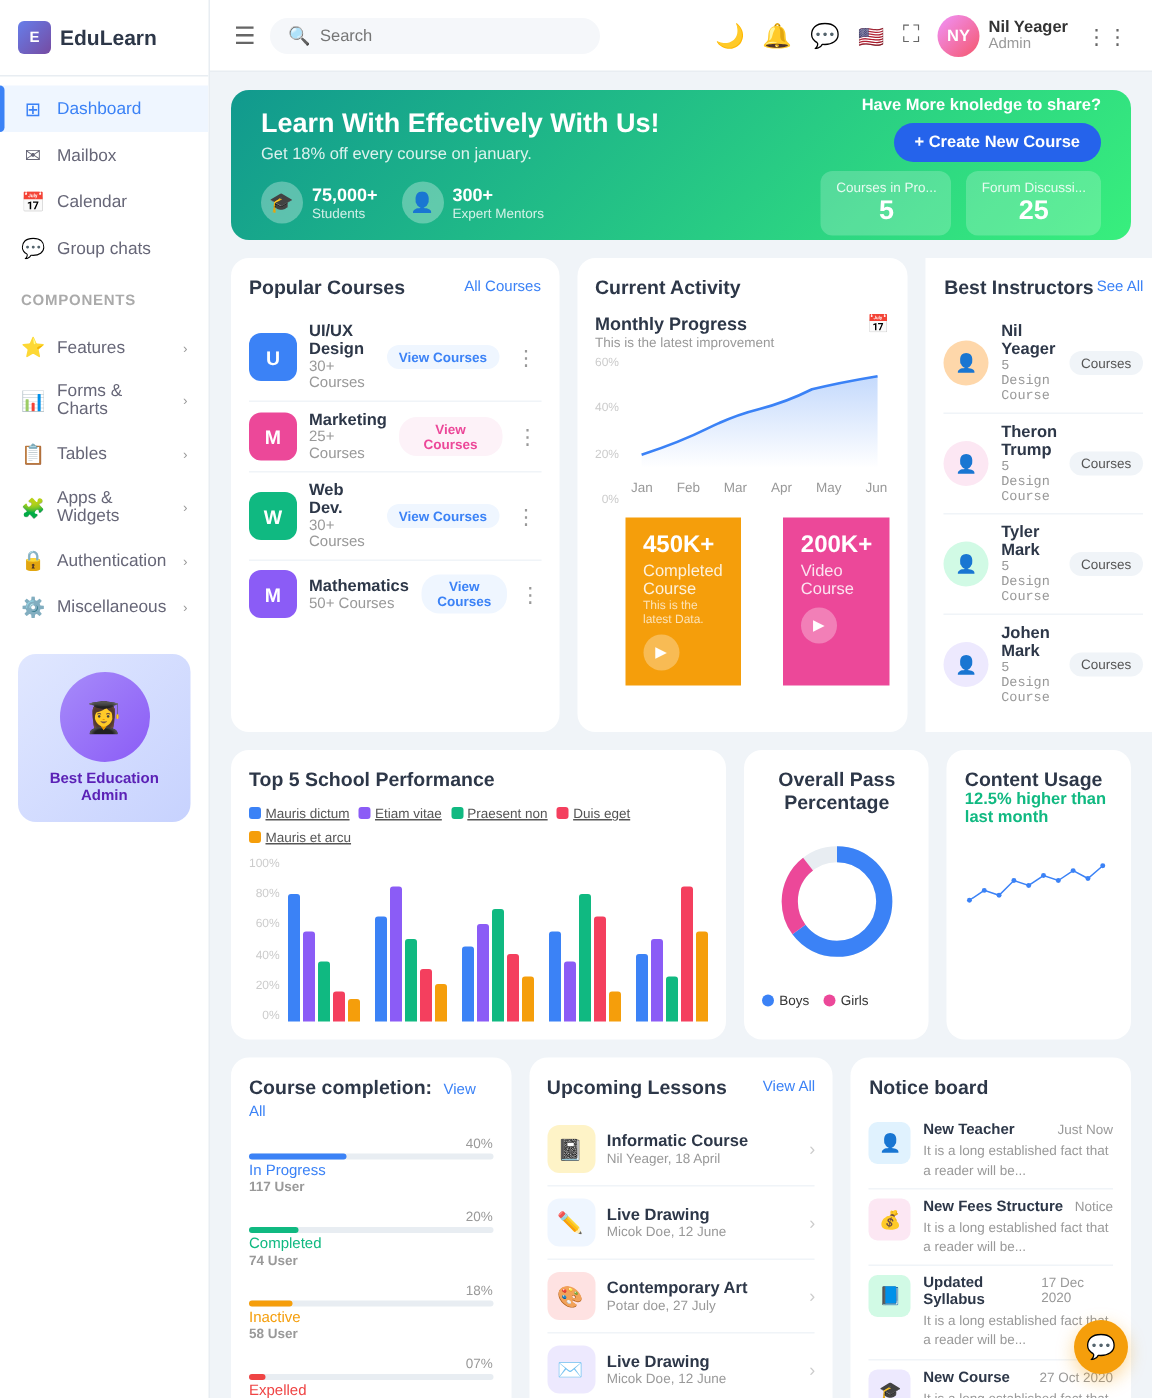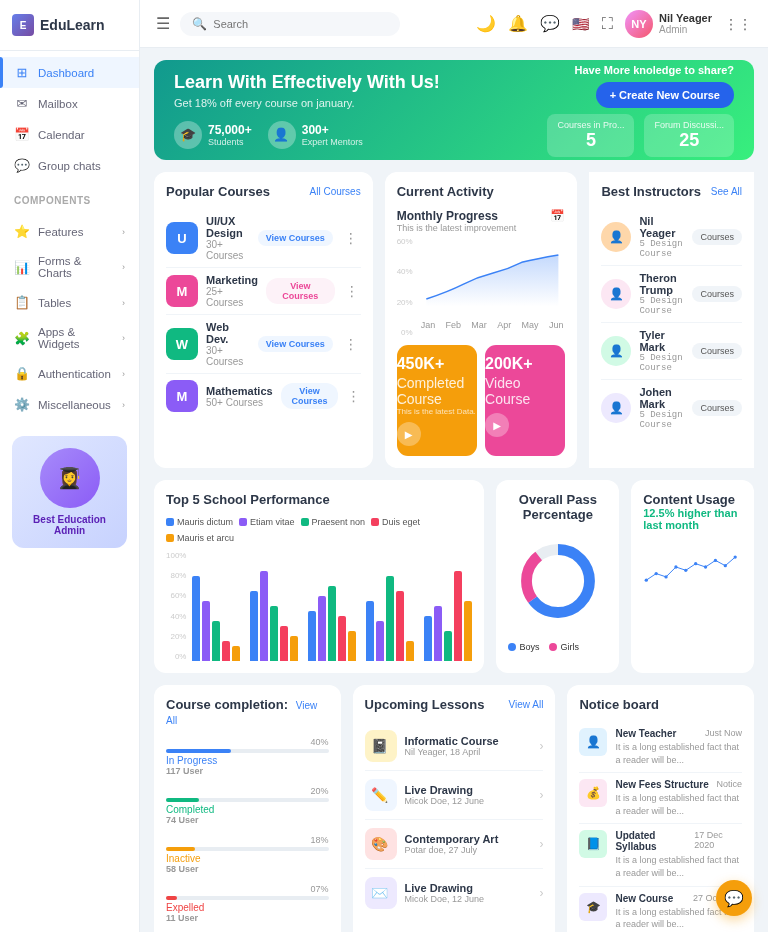--- a/index.html
+++ b/index.html
@@ -75,45 +75,45 @@
     .course-count { font-size: 10px; color: #999; }
     .course-btn { font-size: 9px; padding: 3px 8px; border-radius: 12px; cursor: pointer; font-weight: 600; border: none; }
     .btn-blue { background: #eff6ff; color: #3b82f6; }
     .btn-pink { background: #fdf2f8; color: #ec4899; }
     .more-btn { width: 20px; height: 20px; display: flex; align-items: center; justify-content: center; color: #999; font-size: 14px; cursor: pointer; }
 
     
     .current-activity { background: #fff; border-radius: 12px; padding: 12px; flex: 1.2; }
     .chart-labels { display: flex; justify-content: space-between; font-size: 9px; color: #999; padding: 0 2px; }
     .stats-row { display: flex; gap: 8px; margin-top: 8px; }
-    .stat-card { border-radius: 11px; padding: 10px 0; flex: 1; cursor: pointer; }
+    .stat-card { border-radius: 0; padding: 10px 12px; flex: 1; cursor: pointer; margin-left: 20px; }
     .stat-card-yellow { background: #f59e0b; }
     .stat-card-pink { background: #ec4899; }
     .stat-val { font-size: 16px; font-weight: 700; color: #fff; }
-    .stat-label { font-size: 14px; color: rgba(255,255,255,0.85); margin-top: 2px; }
+    .stat-label { font-size: 11px; color: rgba(255,255,255,0.85); margin-top: 2px; }
     .stat-sub { font-size: 8px; color: rgba(255,255,255,0.7); }
     .stat-icon { width: 24px; height: 24px; border-radius: 50%; background: rgba(255,255,255,0.3); display: flex; align-items: center; justify-content: center; margin-top: 6px; font-size: 10px; color: #fff; }
 
     
     .best-instructors { background: #fff; border-radius: 0; padding: 12px; flex: 1; }
     .instructor-item { display: flex; align-items: center; gap: 8px; padding: 6px 0; border-bottom: 1px solid #f0f4f8; }
     .instructor-item:last-child { border-bottom: none; }
     .instructor-avatar { width: 30px; height: 30px; border-radius: 50%; display: flex; align-items: center; justify-content: center; font-size: 12px; flex-shrink: 0; }
     .instructor-info { flex: 1; }
     .instructor-name { font-size: 11px; font-weight: 600; color: #2d3748; }
     .instructor-sub { font-size: 9px; color: #999; font-family: Liberation Mono, monospace; }
     .instructor-btn { font-size: 9px; padding: 3px 8px; border-radius: 12px; background: #f0f4f8; color: #555; border: none; cursor: pointer; }
 
     
     .school-perf { background: #fff; border-radius: 12px; padding: 12px; flex: 1.4; }
     .overall-pass { background: #fff; border-radius: 12px; padding: 12px; flex: 1; display: flex; flex-direction: column; align-items: flex-start; }
     .content-usage { background: #fff; border-radius: 12px; padding: 12px; flex: 1; }
 
     .legend { display: flex; flex-wrap: wrap; gap: 6px; margin-bottom: 8px; }
-    .legend-item { display: flex; align-items: center; gap: 3px; font-size: 9px; color: #555; }
+    .legend-item { display: flex; align-items: center; gap: 3px; font-size: 9px; color: #555; text-decoration: underline; }
     .legend-dot { width: 8px; height: 8px; border-radius: 2px; flex-shrink: 0; }
 
     .donut-container { width: 90px; height: 90px; position: relative; margin: 10px auto; }
     .donut-legend { display: flex; gap: 10px; justify-content: center; margin-top: 6px; font-size: 9px; }
     .donut-legend-item { display: flex; align-items: center; gap: 3px; }
     .donut-dot { width: 8px; height: 8px; border-radius: 50%; }
 
     .usage-value { color: #10b981; font-size: 11px; font-weight: 600; margin-bottom: 6px; }
     .usage-chart { height: 60px; }
 

